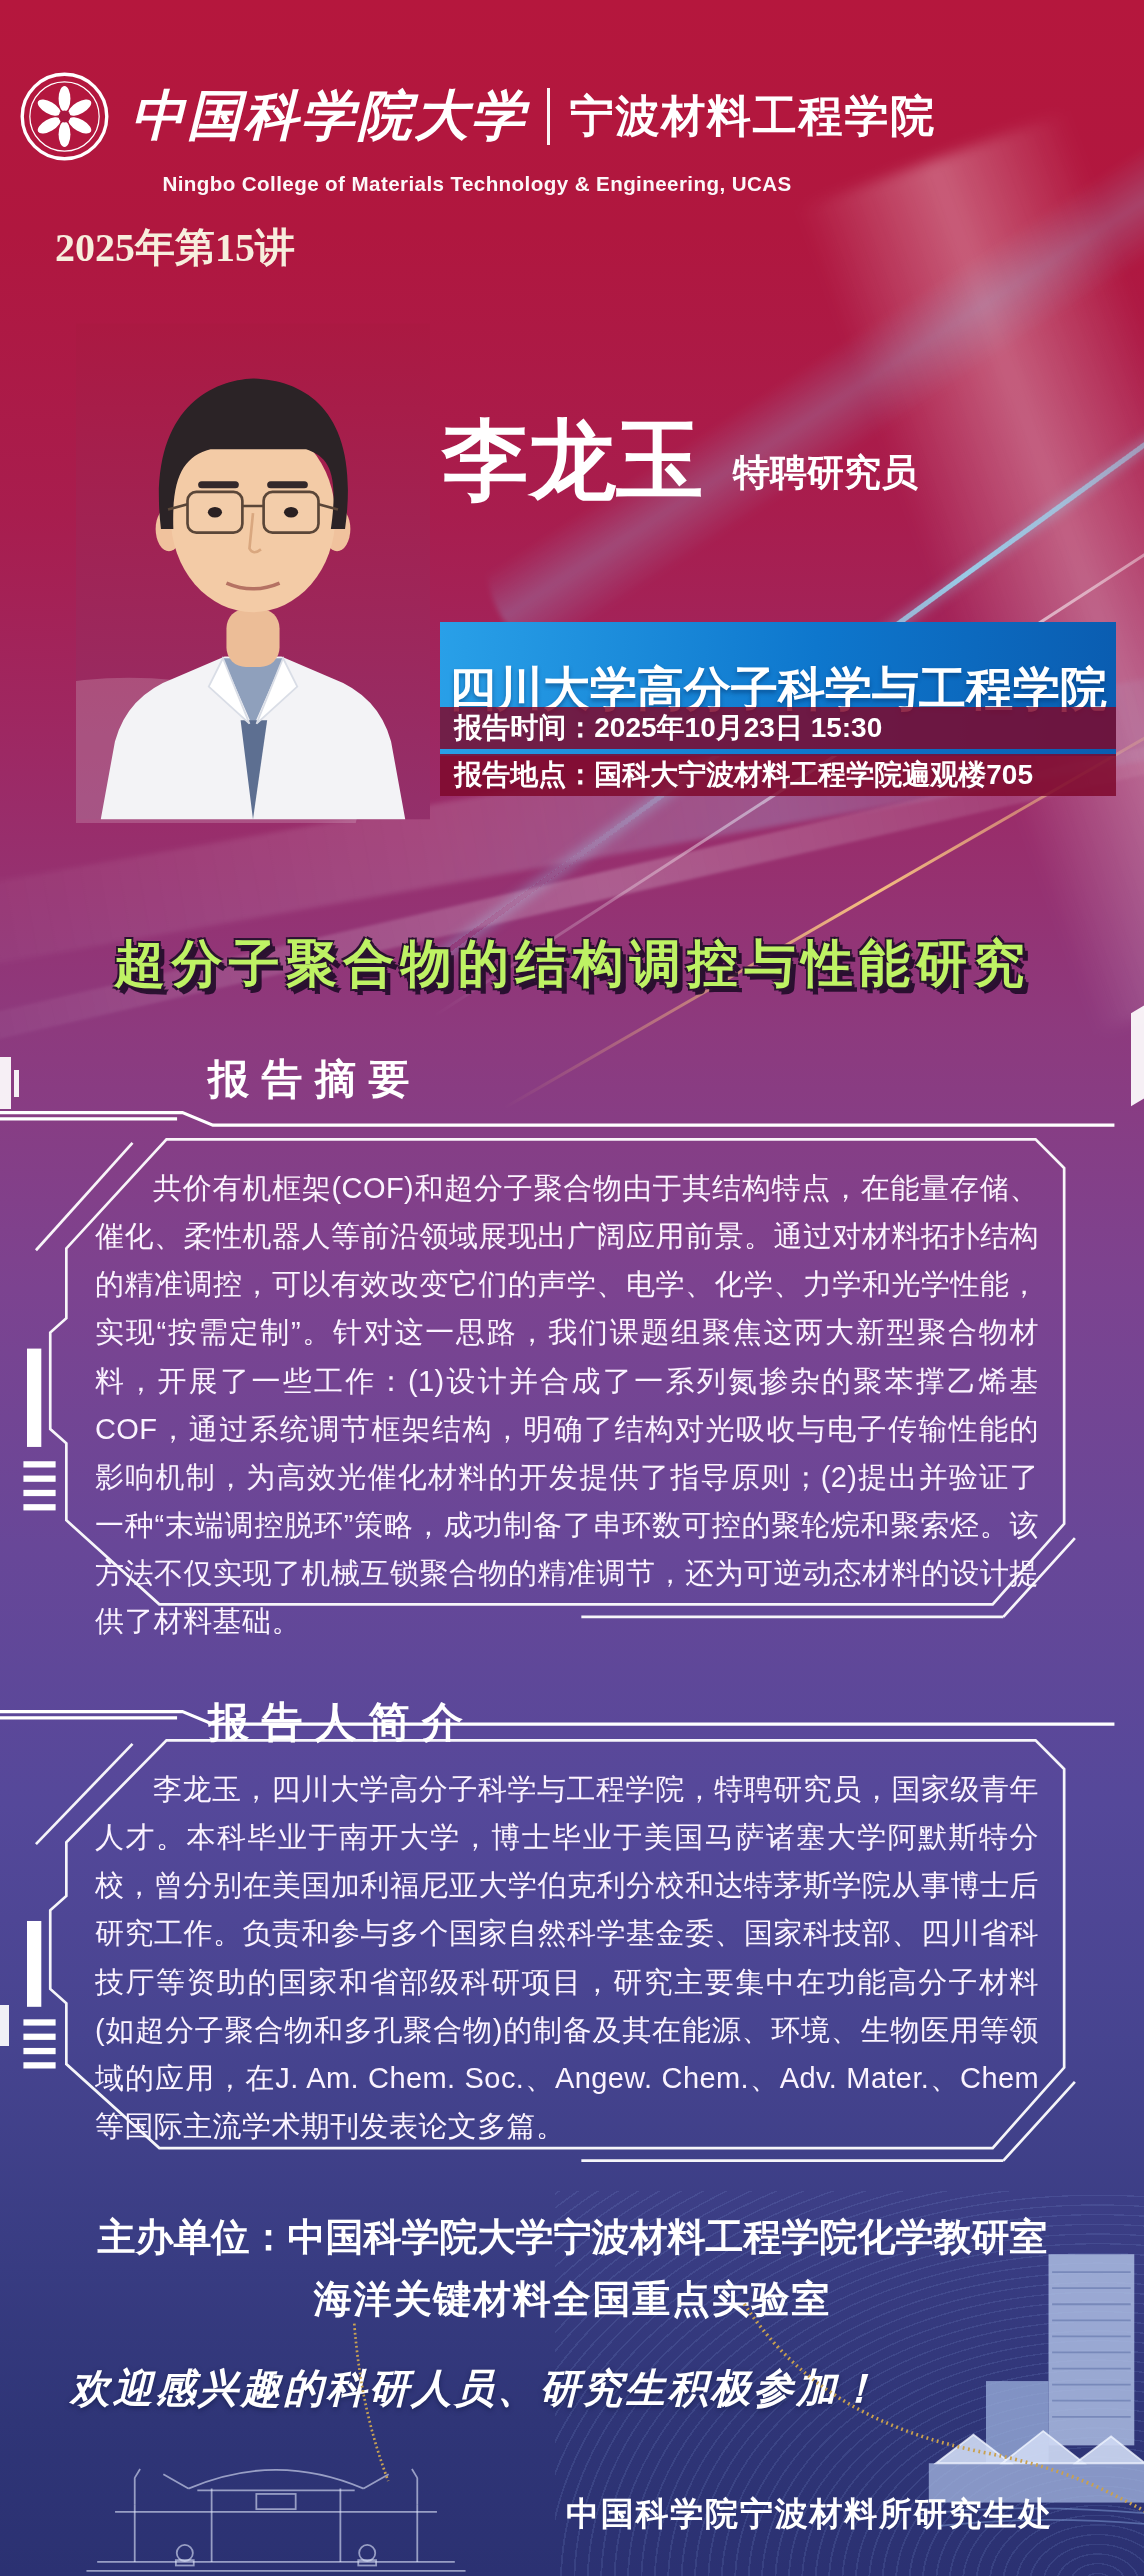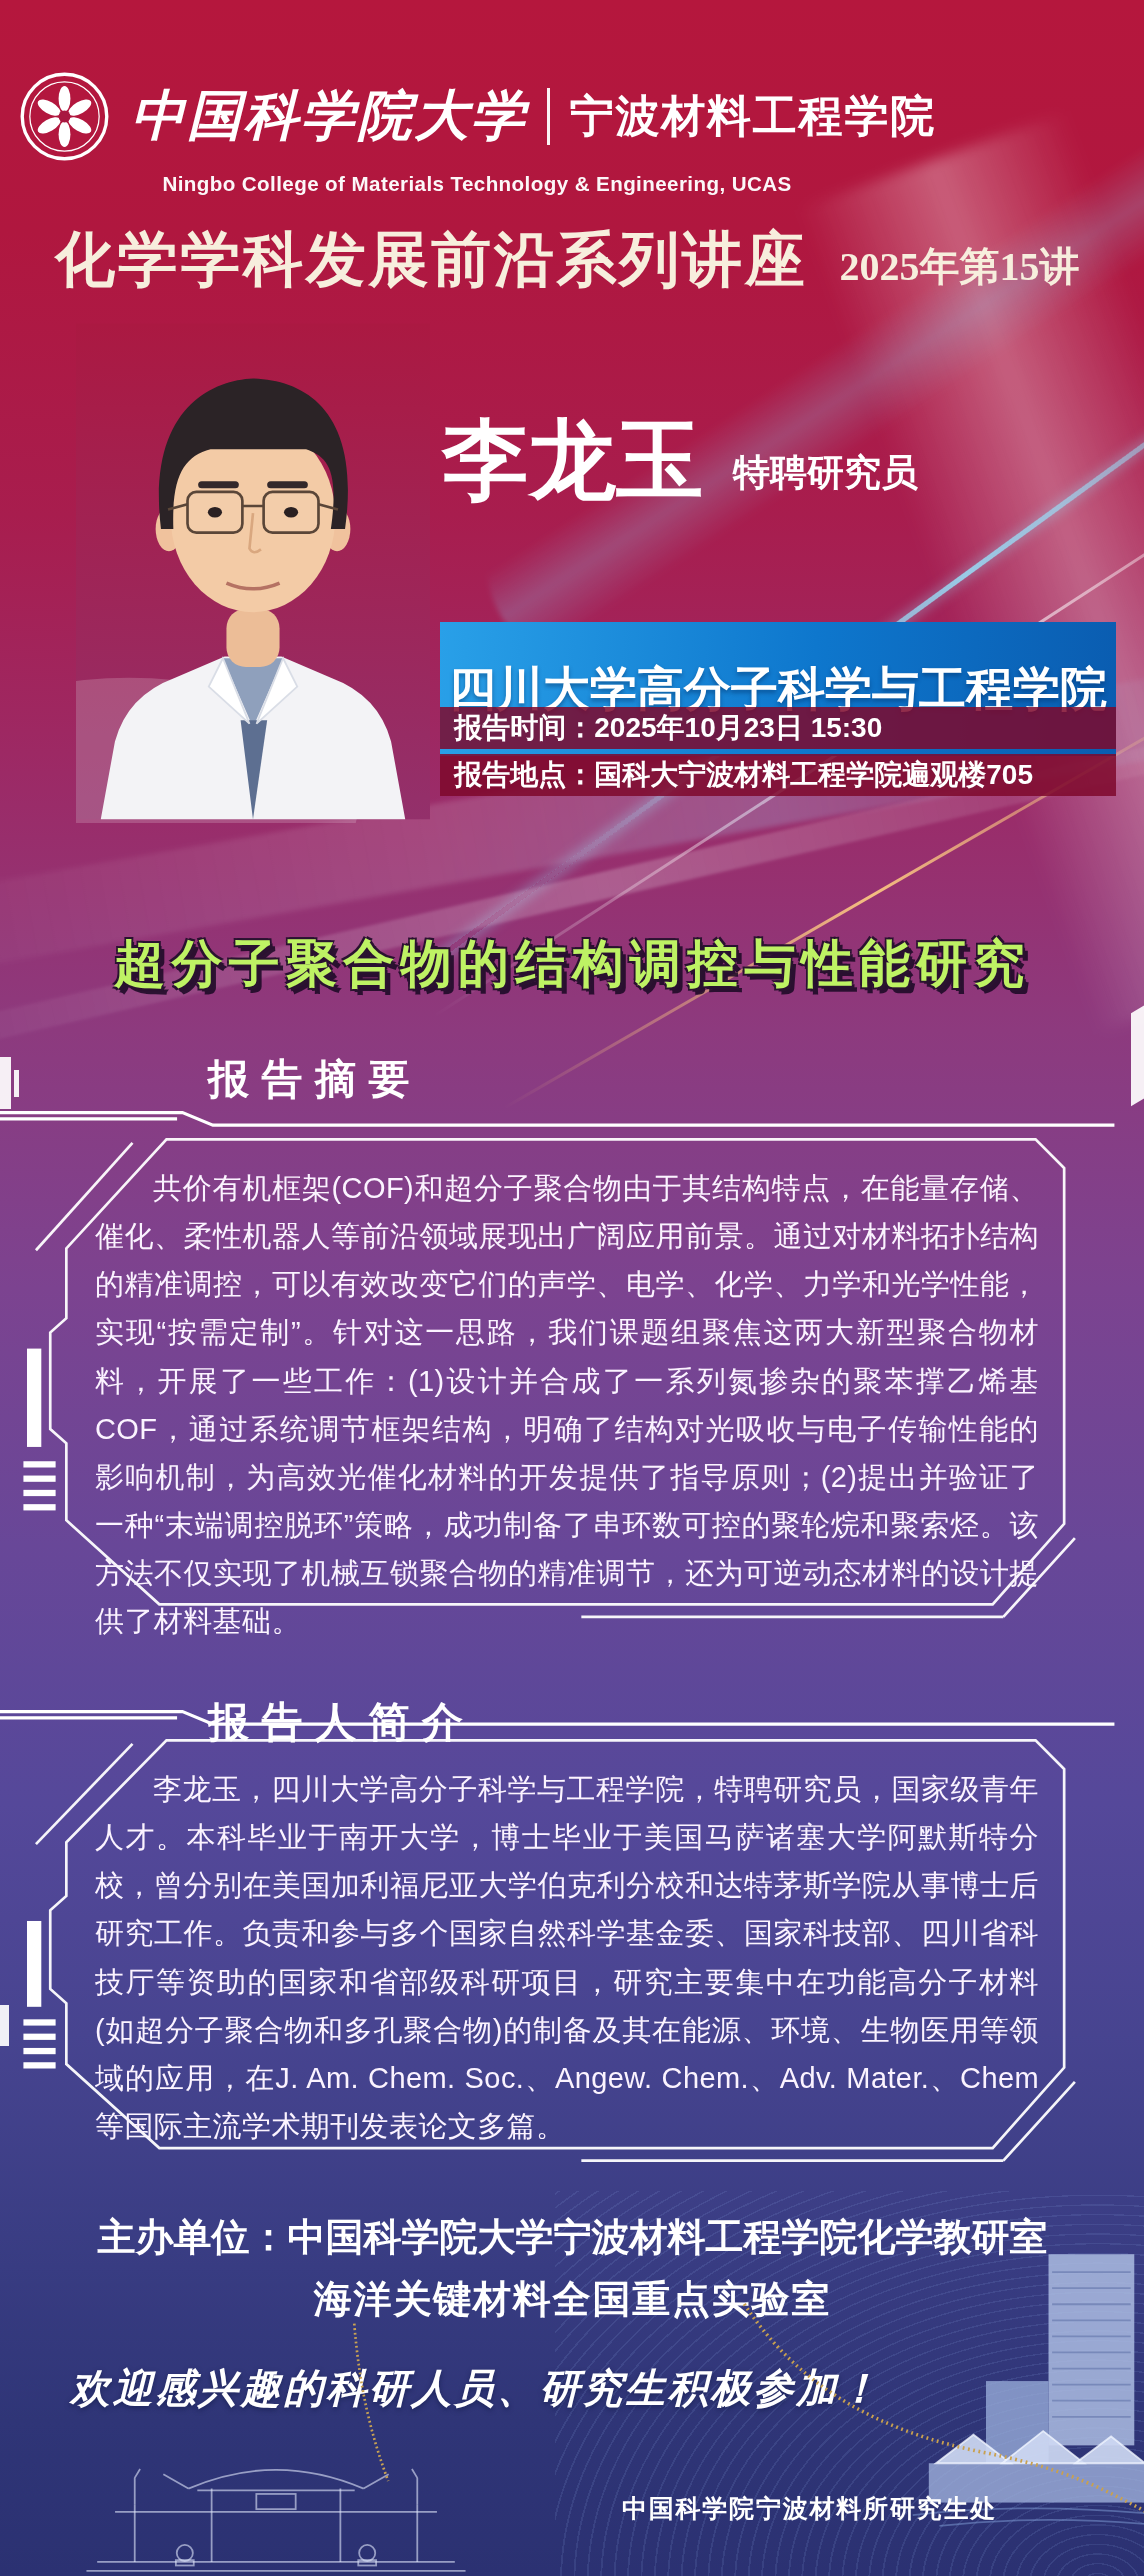--- a/index.html
+++ b/index.html
@@ -66,21 +66,21 @@
   .frame svg.fr{position:absolute;inset:0;overflow:visible;}
   .frame .fr path{fill:none;stroke:#fff;stroke-width:3;opacity:.95;}
   .frame .fr rect{fill:#fff;}
   .body-text{position:absolute;left:68px;right:52px;top:30px;font-size:29px;line-height:1.66;
     text-align:justify;text-indent:2em;color:#fbf3ff;letter-spacing:0.4px;}
   
   .hosts{top:2207px;left:0;width:1145px;text-align:center;font-size:38px;font-weight:bold;line-height:1.62;}
   .hosts .l2{letter-spacing:1.8px;}
   .welcome{top:2361px;left:70px;font-size:40px;font-weight:bold;font-style:italic;letter-spacing:2.7px;
     font-family:"DejaVu Serif","Liberation Serif",serif;white-space:nowrap;text-shadow:0 1.8px 5.4px rgba(10,20,60,.5);}
-  .footer{top:2492px;left:501px;width:617px;text-align:center;font-size:25px;font-weight:bold;letter-spacing:1.8px;white-space:nowrap;}
+  .footer{top:2492px;left:501px;width:617px;text-align:center;font-size:33px;font-weight:bold;letter-spacing:1.8px;white-space:nowrap;}
   .deco{pointer-events:none;}
 </style>
 </head>
 <body>
 
 <div class="poster">
   <div class="abs bg"></div>
 
   <div class="abs streak st0"></div>
   <div class="abs streak st1"></div>
@@ -107,21 +107,20 @@
         <circle cx="55" cy="55" r="7" fill="#a81840"></circle>
       </svg>
       <span class="uni-cn">中国科学院大学</span>
       <span class="hdr-sep"></span>
       <span class="col-cn">宁波材料工程学院</span>
     </div>
     <div class="uni-en">Ningbo College of Materials Technology &amp; Engineering, UCAS</div>
   </header>
 
   <div class="abs series">
-    <span class="series-title">化学学科发展前沿系列讲座</span>
     <span class="series-issue">2025年第15讲</span>
   </div>
 
   <svg class="abs photo" viewBox="0 0 400 560">
     <defs>
       <linearGradient id="pbg" x1="0" y1="0" x2="0" y2="1">
         <stop offset="0" stop-color="#ab1942"></stop>
           <stop offset="1" stop-color="#93306b"></stop>
       </linearGradient>
     </defs>

